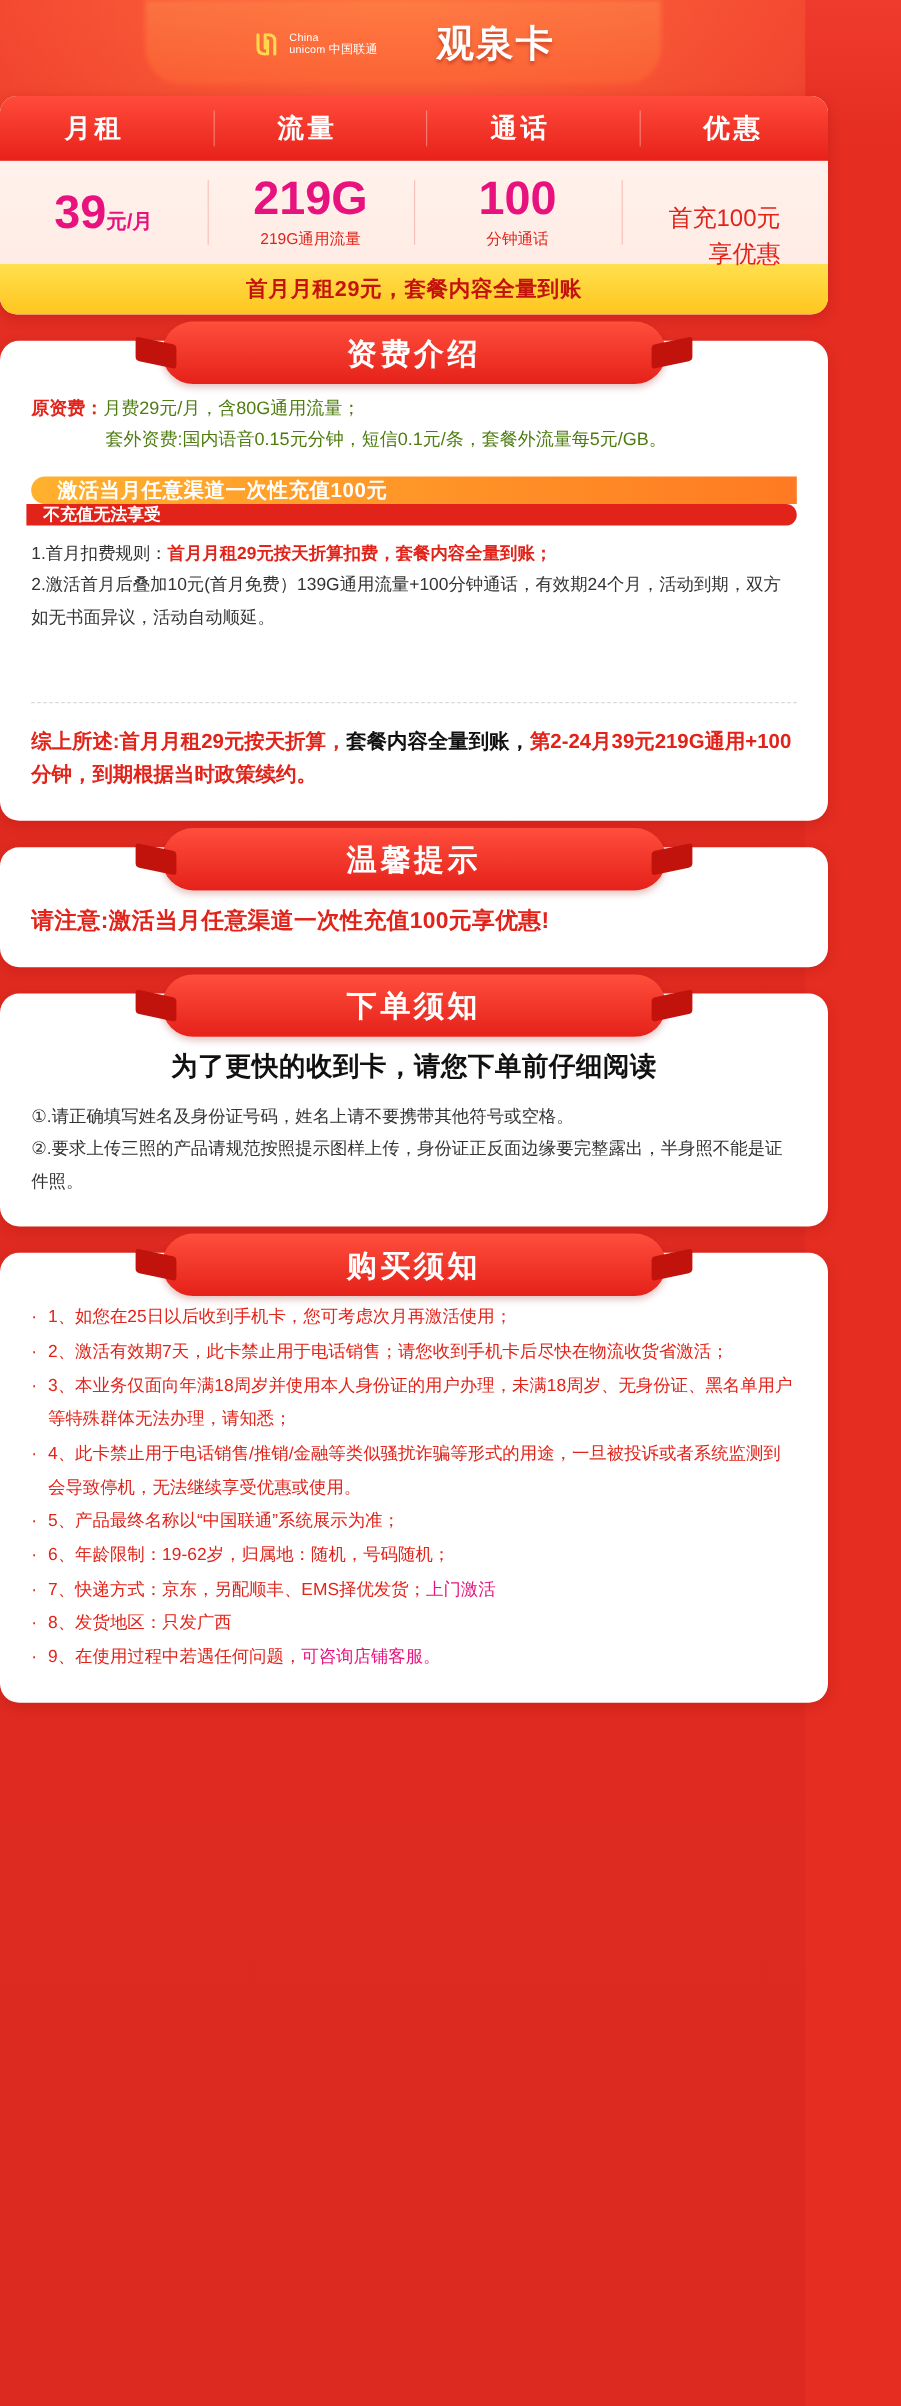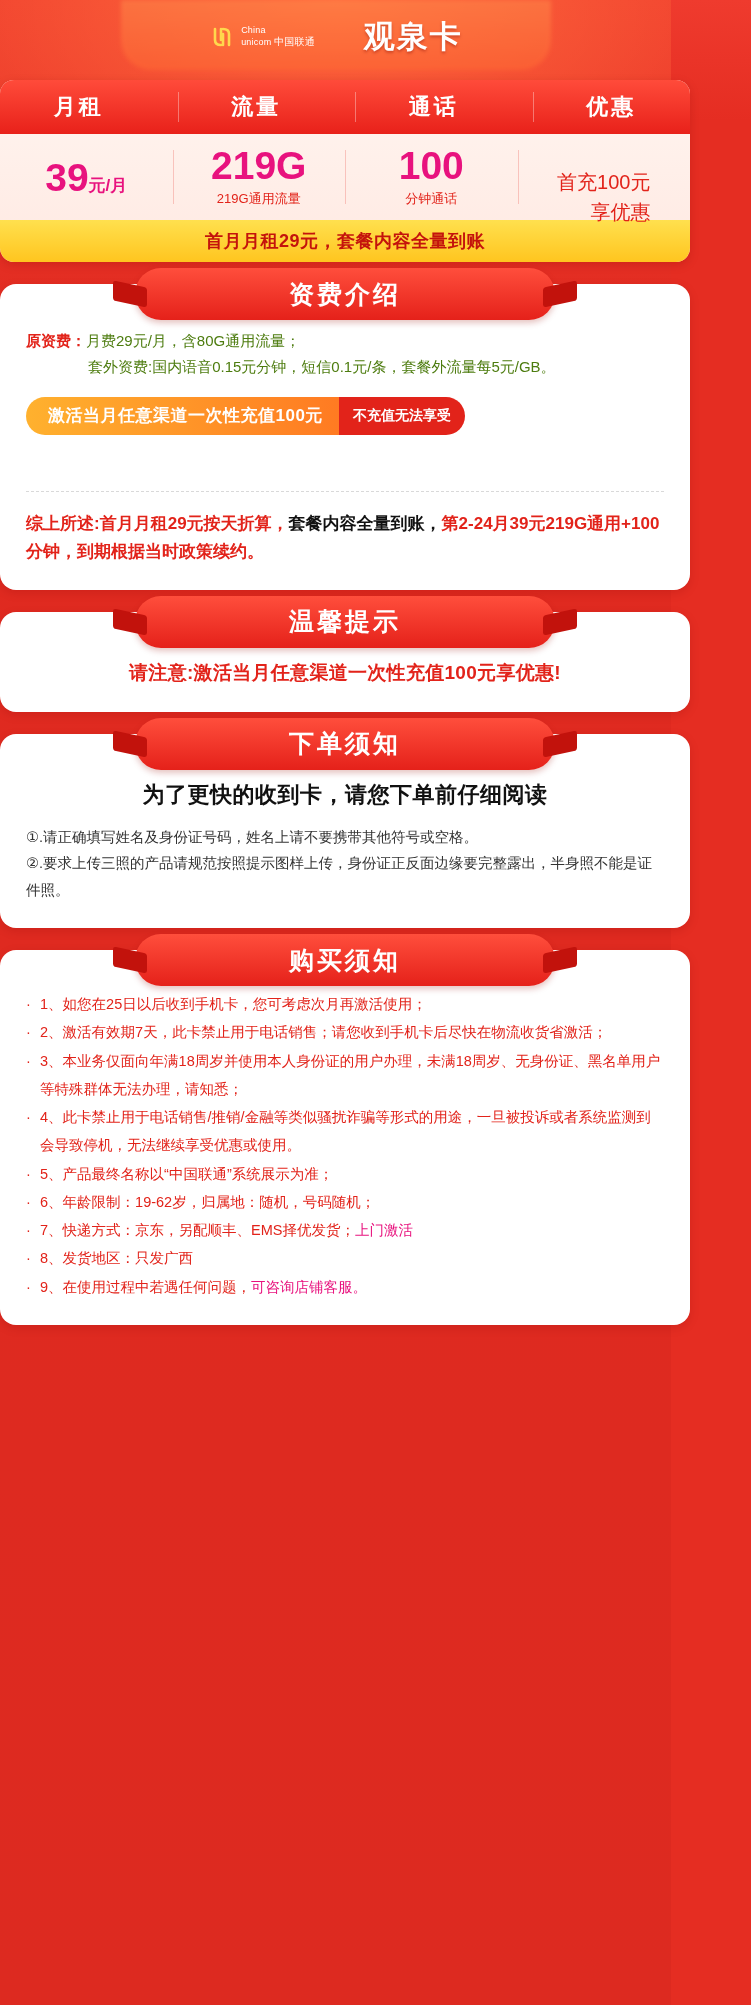--- a/index.html
+++ b/index.html
@@ -161,20 +161,21 @@
   .fee-row { font-size: 15px; color: #e2231a; line-height: 1.75; }
   .fee-row .lbl { font-weight: bold; }
   .fee-row .val { color: #4d7c0f; margin-top: 22px; }
   .fee-block { margin-top: 4px; }
 
   .highlight-bar {
     margin: 16px 0 14px;
     display: flex;
     align-items: stretch;
     height: 38px;
+    flex-direction: column;
   }
   .hb-left {
     flex: 0 0 auto;
     background: linear-gradient(90deg,#ffb12e 0%, #ff7a22 100%);
     color: #fff;
     font-size: 17px; font-weight: bold;
     display: flex; align-items: center;
     padding: 0 20px 0 22px;
     border-radius: 19px 0 0 19px;
     letter-spacing: .5px;
@@ -198,21 +199,21 @@
     margin: 56px 0 18px;
   }
   .summary {
     font-size: 17px; font-weight: bold; color: #e2231a;
     line-height: 1.65;
   }
   .summary .dark { color: #111; }
 
   
   .tips-text {
-    text-align: center;
+    text-align: left;
     font-size: 19px;
     font-weight: bold;
     color: #e2231a;
     padding: 8px 0 2px;
     letter-spacing: .3px;
   }
 
   
   .order-head {
     text-align: center;
@@ -300,20 +301,26 @@
       <div class="fee-row">
         <span class="val" style="margin-left:62px">套外资费:国内语音0.15元分钟，短信0.1元/条，套餐外流量每5元/GB。</span>
       </div>
     </div>
 
     <div class="highlight-bar">
       <div class="hb-left">激活当月任意渠道一次性充值100元</div>
       <div class="hb-right">不充值无法享受</div>
     </div>
 
+    <div class="rules">
+      <span class="line">
+        <span>1.首月扣费规则：</span><span class="r">首月月租29元按天折算扣费，套餐内容全量到账；</span>
+      </span>
+      <span class="line">2.激活首月后叠加10元(首月免费）139G通用流量+100分钟通话，有效期24个月，活动到期，双方如无书面异议，活动自动顺延。</span>
+    </div>
 
     <hr class="dashed">
 
     <div class="summary">
       <span>综上所述:</span><span>首月月租29元按天折算，</span><span class="dark">套餐内容全量到账，</span><span>第2-24月39元219G通用+100分钟，到期根据当时政策续约。</span>
     </div>
   </div>
 
   <div class="section">
     <div class="sec-title">温馨提示</div>

